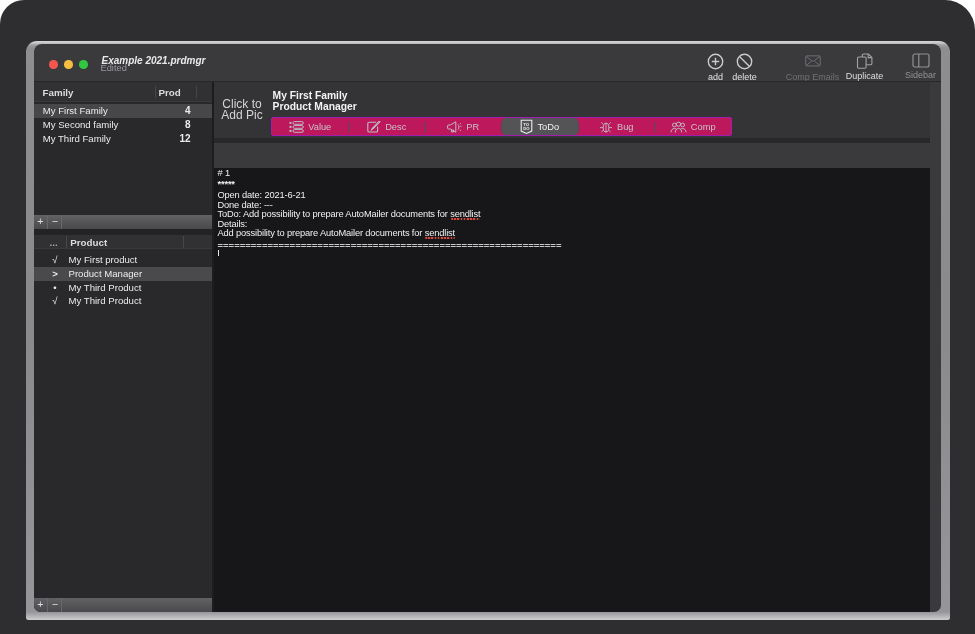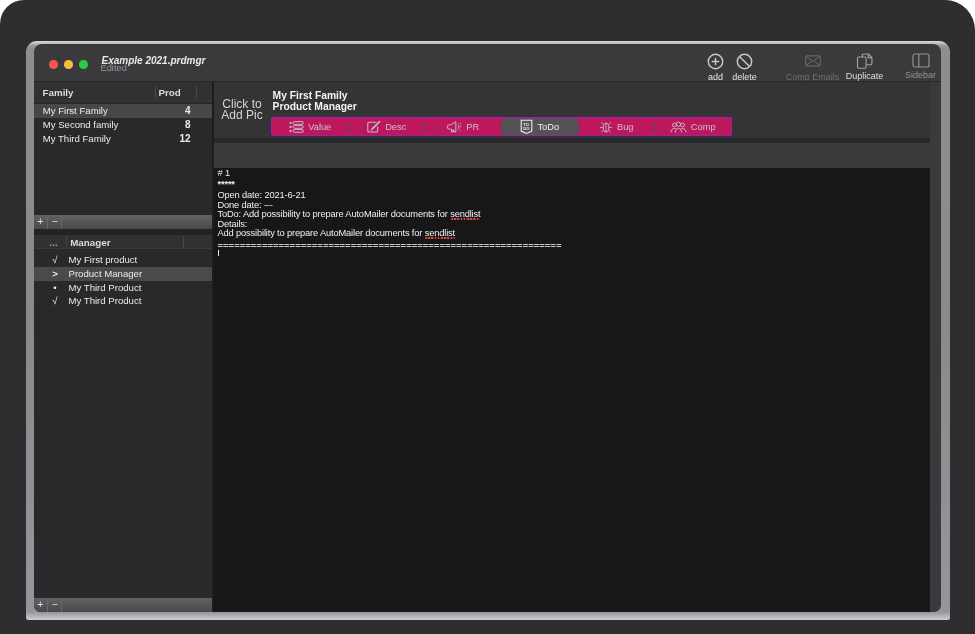--- a/index.html
+++ b/index.html
@@ -134,21 +134,21 @@
             <span class="num">12</span>
           </div>
 
       <div class="pmbar" style="top:133px;">
         <span class="cell" style="left:0;">+</span>
         <span class="cell" style="left:14.5px;">−</span>
       </div>
       <div style="position:absolute;left:0;right:0;top:147px;height:6px;background:#232325;"></div>
       <div class="s-head" style="top:153px;height:14px;background:#313134;">
         <span class="h1" style="left:15.5px;top:2px;color:#a8a8ab;">...</span>
-        <span class="h1" style="left:36.2px;top:2px;">Manager</span>
+        <span class="h1" style="left:36.2px;top:2px;">Product</span>
         <span class="hsep" style="left:31.8px;top:1px;height:12px;"></span>
         <span class="hsep" style="left:149.2px;top:1px;height:12px;"></span>
       </div>
       <div class="s-row" style="top:171px;">
             <span class="t2-sym">√</span>
             <span class="t2-txt">My First product</span>
           </div>
       <div class="s-row" style="top:184.8px;background:#4a4a4d;">
             <span class="t2-sym" style="font-weight:bold;">&gt;</span>
             <span class="t2-txt">Product Manager</span>

